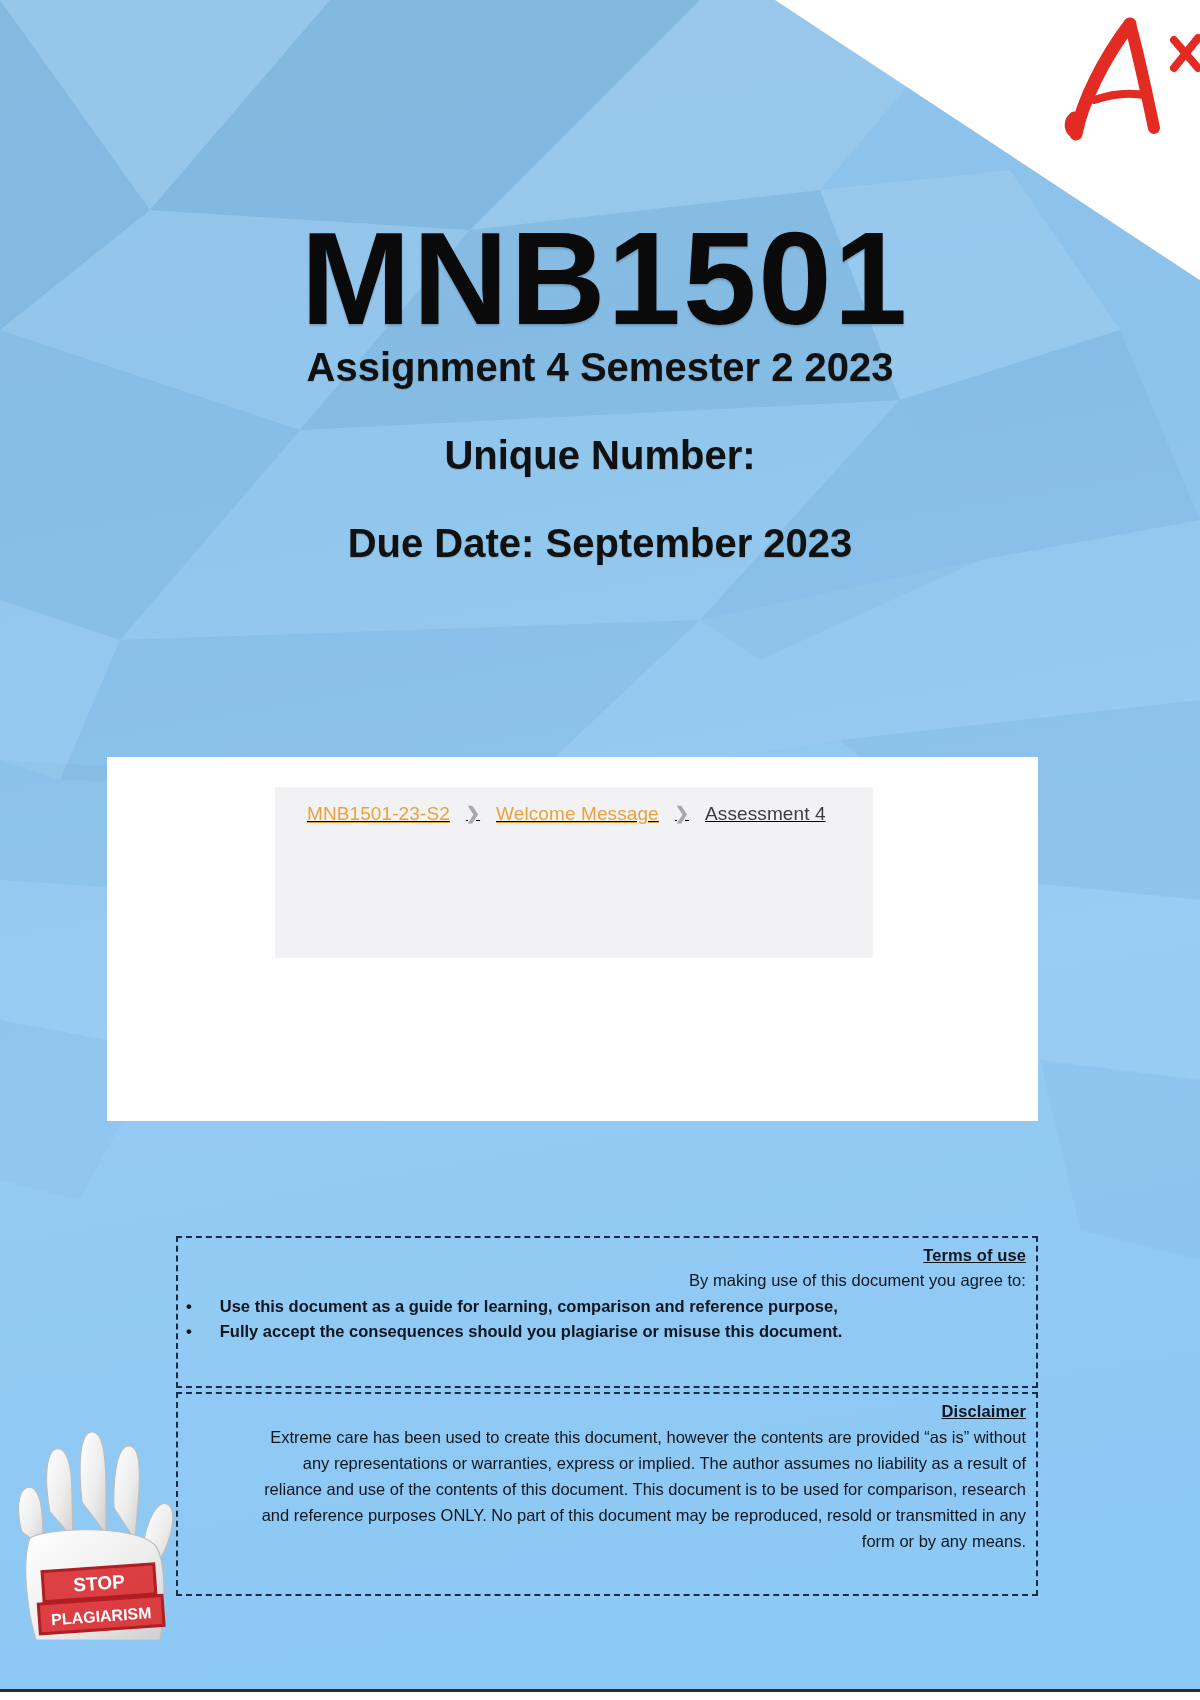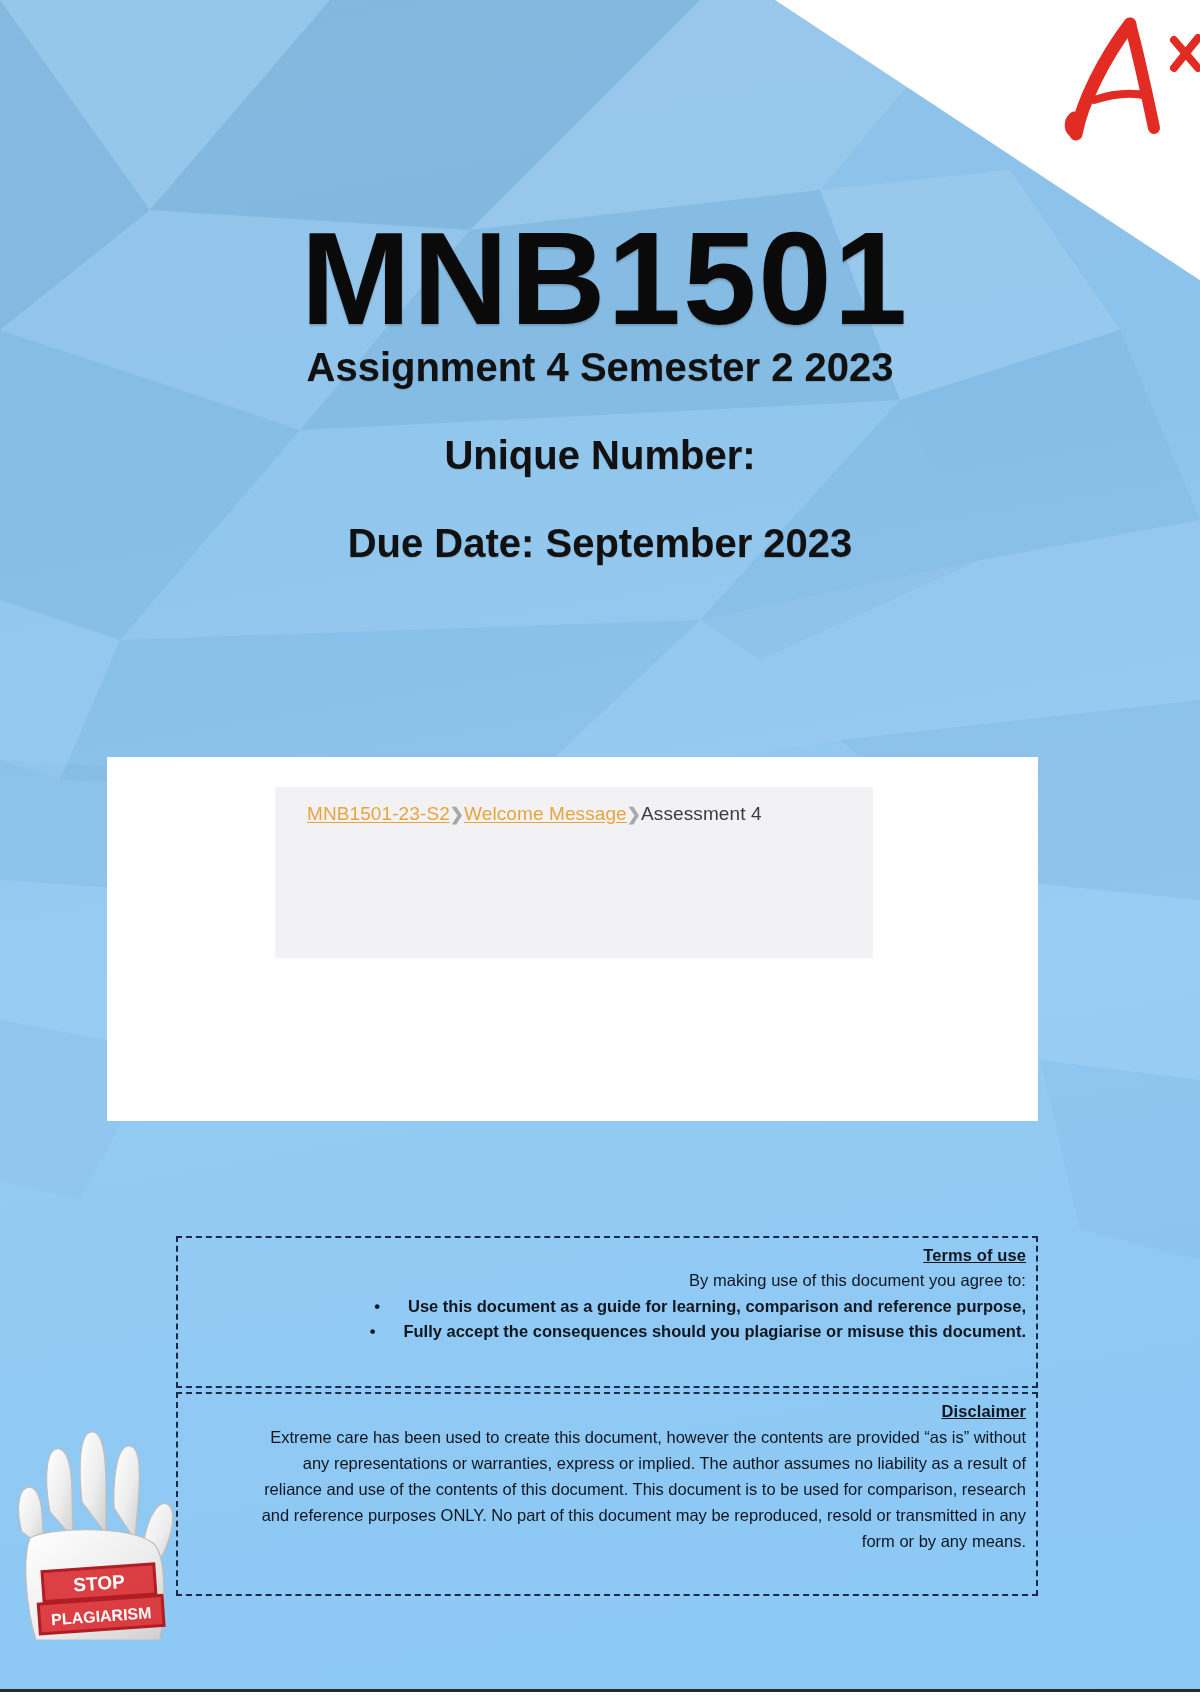--- a/index.html
+++ b/index.html
@@ -88,24 +88,25 @@
     top: 30px;
     width: 598px;
     height: 171px;
     background: #f2f2f5;
   }
   #breadcrumb {
     position: absolute;
     left: 200px;
     top: 46px;
     display: flex;
-    align-items: flex-end;
-    gap: 0;
+    align-items: flex-start;
+    gap: 16px;
     font-size: 19px;
     white-space: nowrap;
+    text-decoration: underline;
   }
   .crumb-link {
     color: #e8a33d;
     text-decoration: underline;
     text-underline-offset: 2px;
     letter-spacing: .1px;
   }
   .crumb-sep {
     color: #a8a8a8;
     font-size: 17px;
@@ -147,21 +148,20 @@
     margin: 0 2px 0 0;
     letter-spacing: .05px;
   }
   .legal-bullets {
     list-style: none;
     margin: 0;
     padding: 0;
   }
   .legal-bullets li {
     position: relative;
-    text-align: right;
     font-size: 16.5px;
     font-weight: bold;
     color: #10161f;
     line-height: 1.55;
     padding-right: 2px;
     margin: 0;
   }
   .legal-bullets li .bullet-dot {
     display: inline-block;
     margin-right: 28px;

